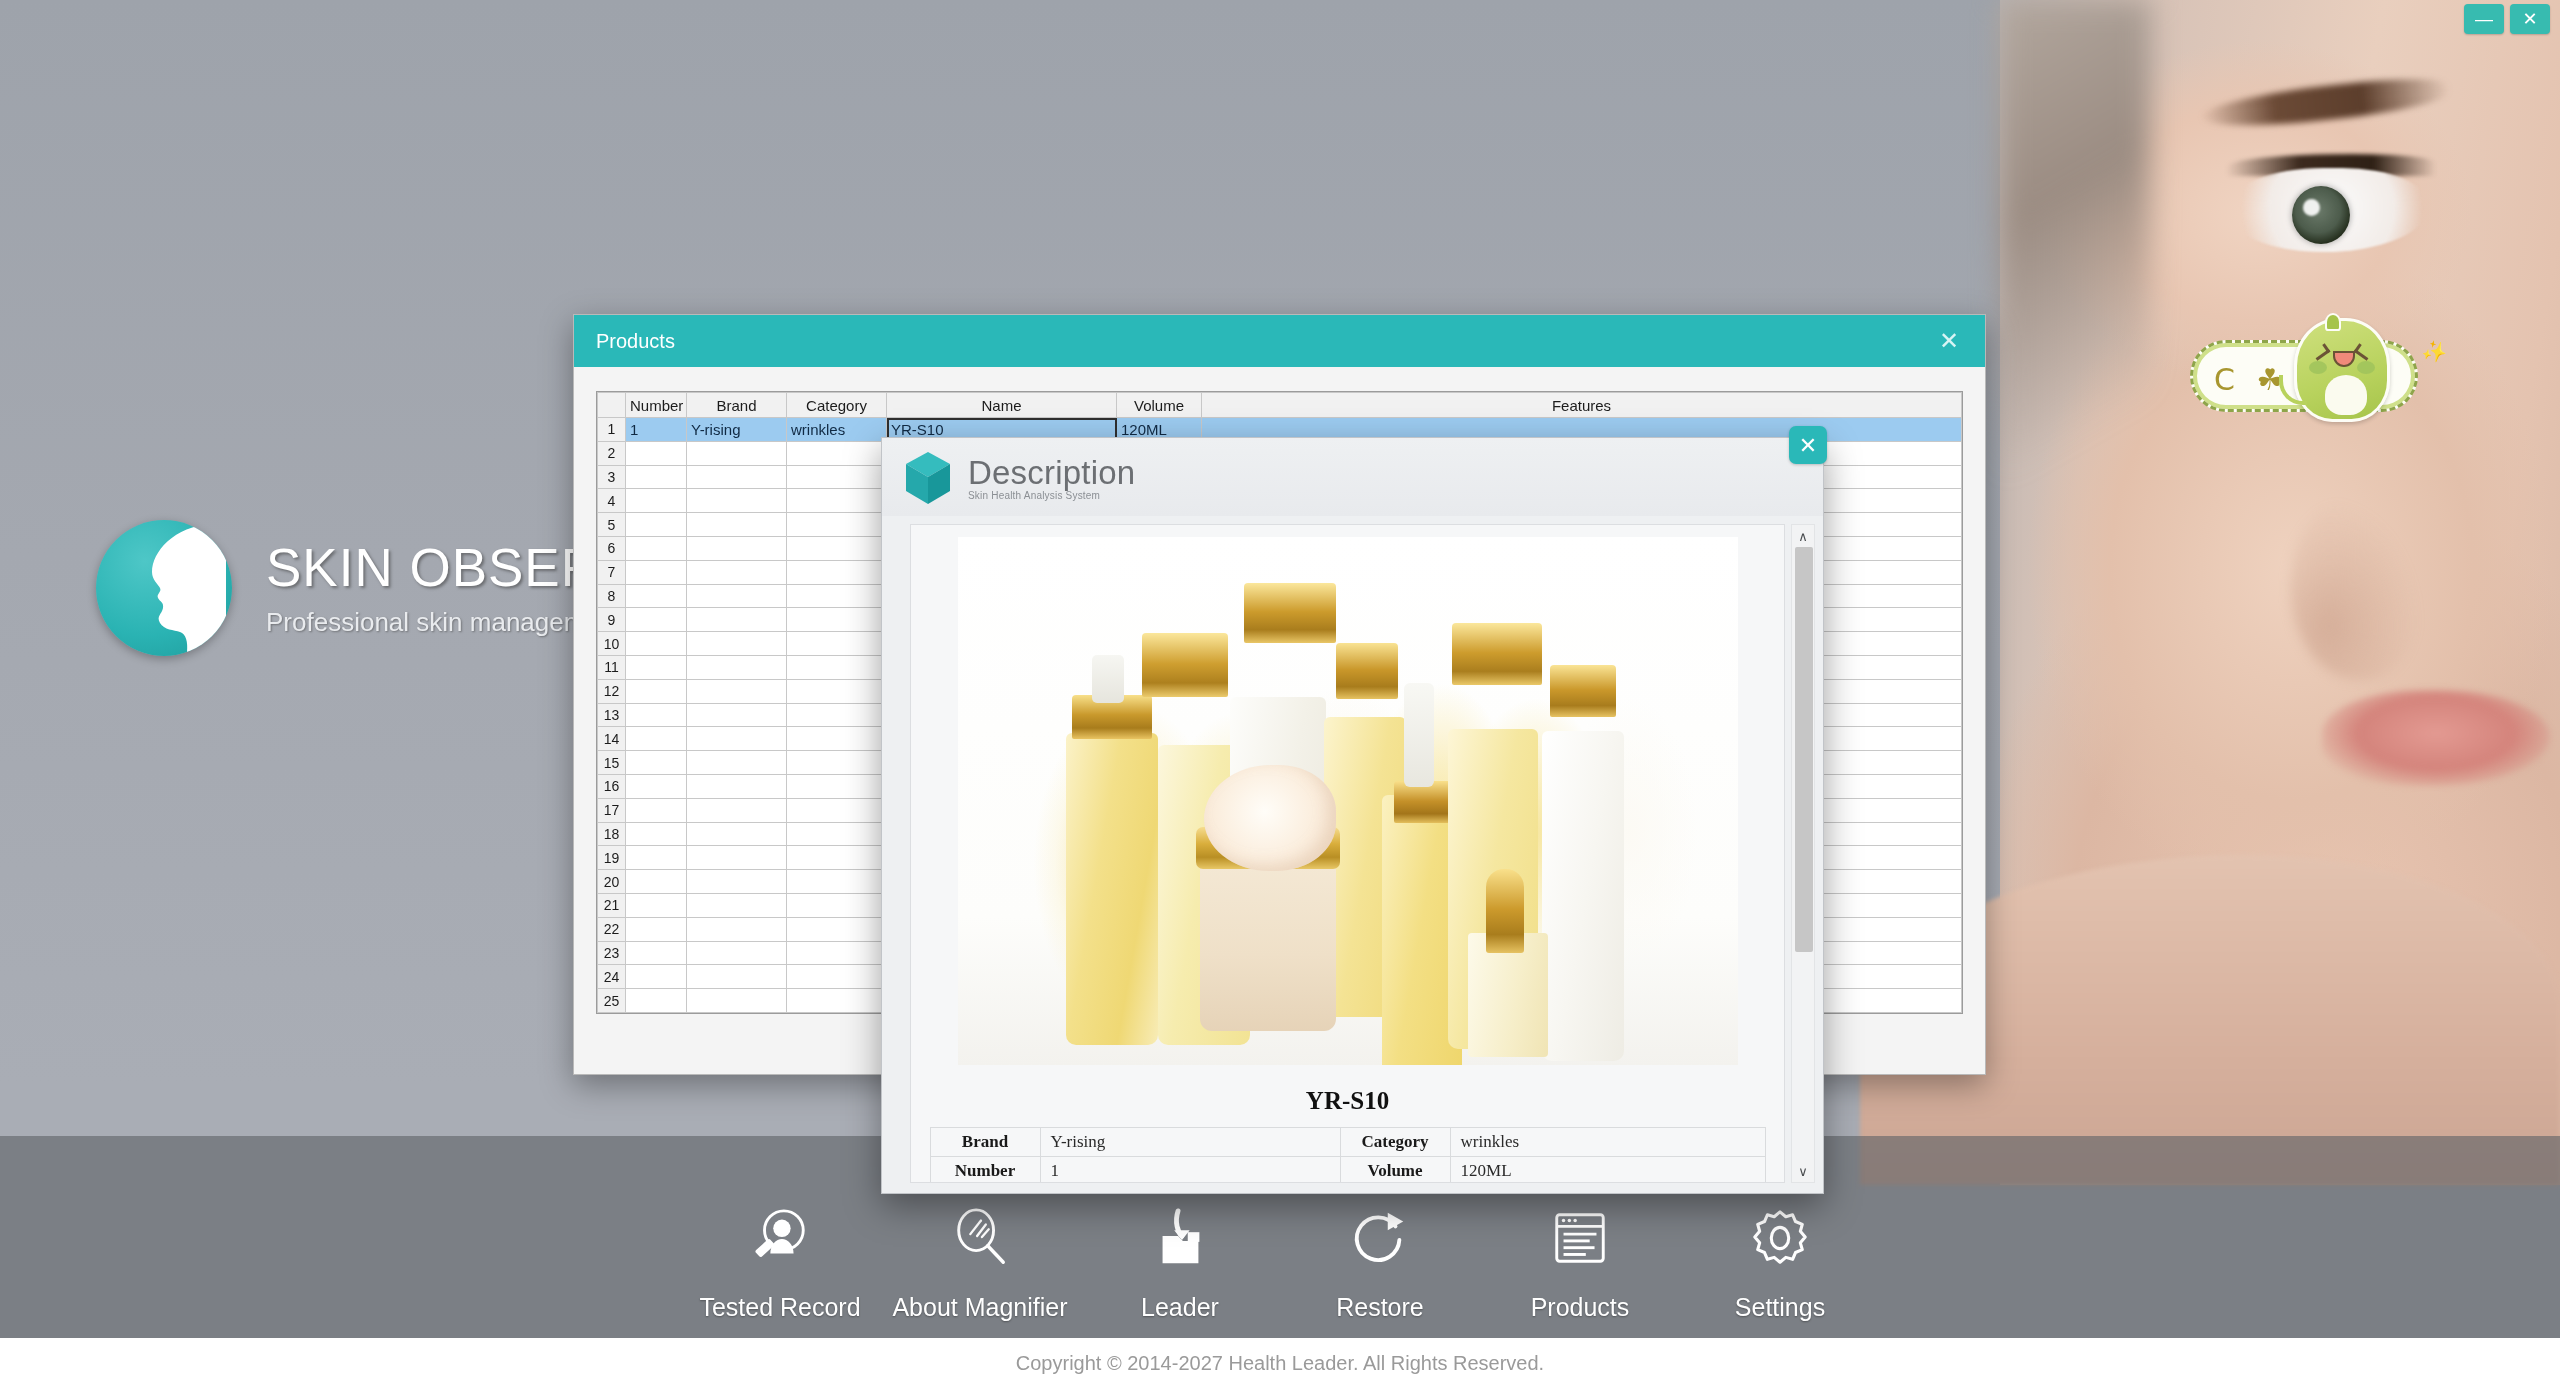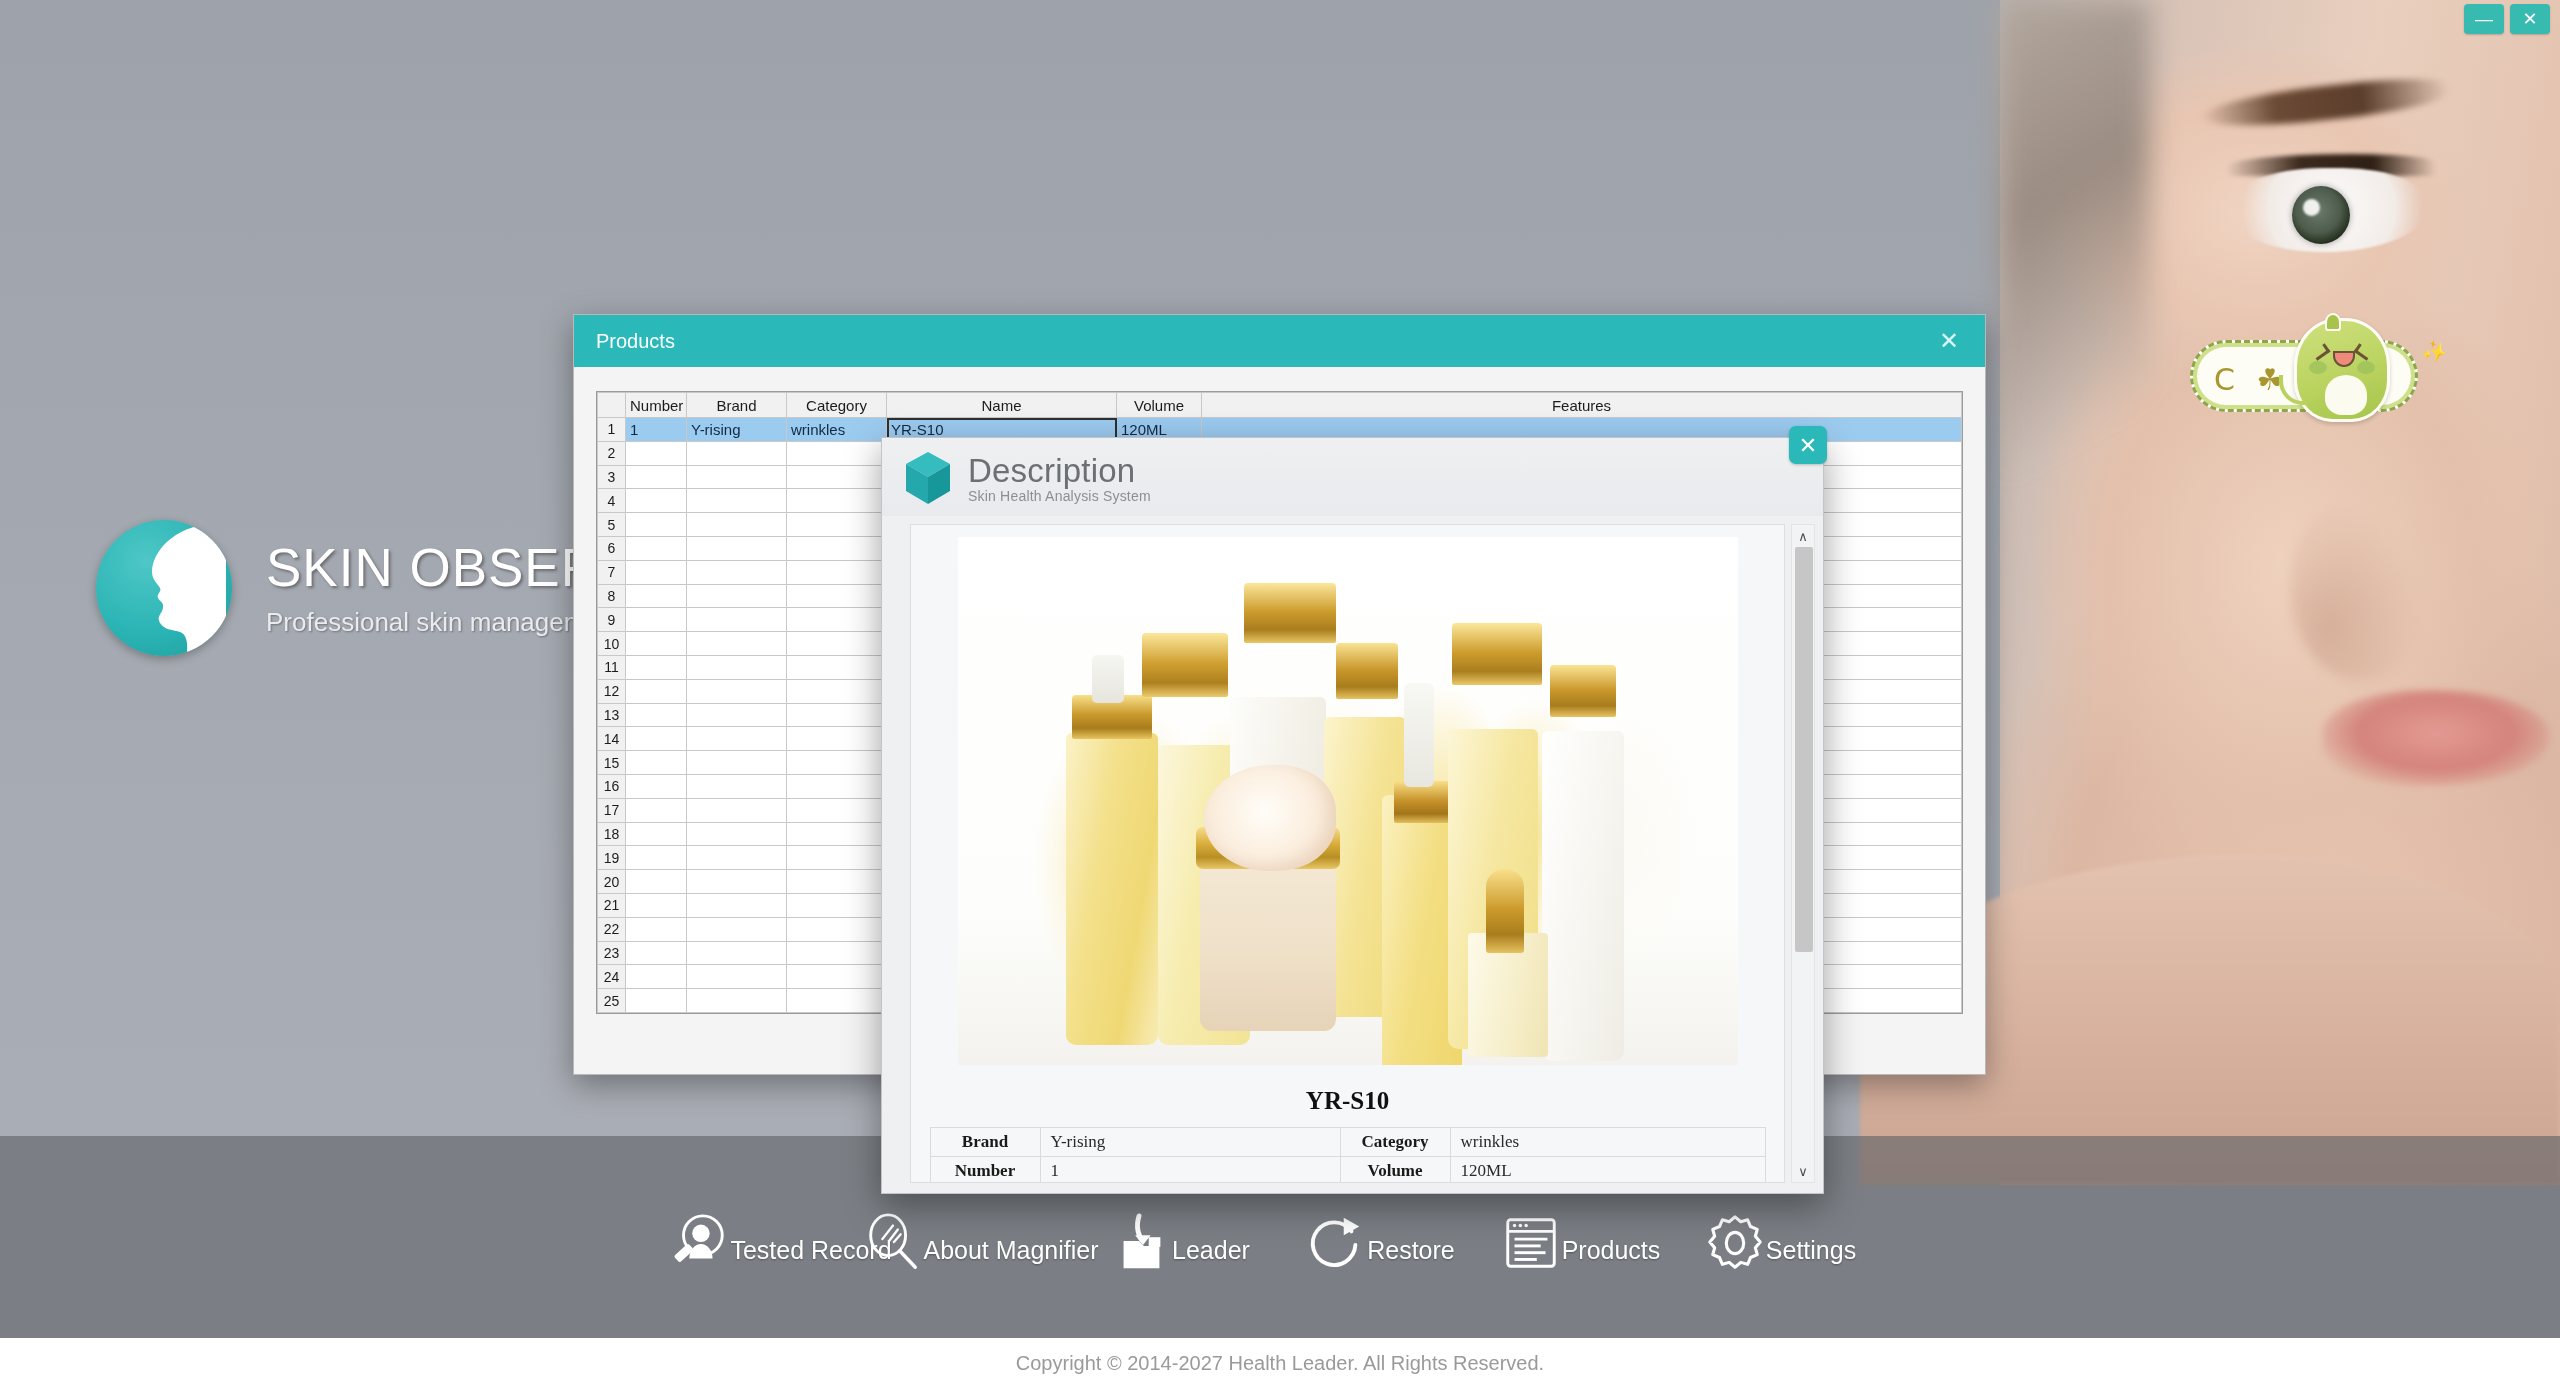--- a/index.html
+++ b/index.html
@@ -275,21 +275,21 @@
     padding: 2px 0 0 22px;
     position: relative;
   }
   .desc-logo { width: 48px; height: 54px; flex: 0 0 auto; }
   .desc-heading { line-height: 1; }
   .desc-heading-main {
     font-size: 33px; color: #6c6f73; font-weight: 400; letter-spacing: .2px;
   }
   .desc-heading-sub {
     margin-top: 2px;
-    font-size: 14px; color: #8b8f94; letter-spacing: .2px;
+    font-size: 10px; color: #8b8f94; letter-spacing: .2px;
   }
   .desc-close {
     position: absolute; top: -12px; right: -4px;
     width: 38px; height: 38px;
     background: #2ab8b8; border-radius: 7px;
     color: #fff; font-size: 22px; font-weight: 700;
     display: flex; align-items: center; justify-content: center;
     cursor: pointer; box-shadow: 0 1px 3px rgba(0,0,0,0.22);
     font-family: "DejaVu Sans", sans-serif;
   }
@@ -367,21 +367,21 @@
   .toolbar-band {
     position: absolute; left: 0; bottom: 50px;
     width: 2560px; height: 202px;
     background: rgba(96,99,104,0.62);
     z-index: 10;
     display: flex; align-items: center; justify-content: center;
     gap: 0;
   }
   .tb-item {
     width: 200px; height: 170px;
-    display: flex; align-items: center; justify-content: center;
+    display: flex; flex-direction: column; align-items: center; justify-content: flex-end;
     cursor: pointer; padding-top: 12px;
   }
   .tb-icon { height: 82px; display: flex; align-items: center; justify-content: center; }
   .tb-label {
     margin-top: 14px; color: #ffffff; font-size: 25px; font-weight: 400;
     text-shadow: 0 1px 2px rgba(0,0,0,0.35);
     white-space: nowrap;
   }
 
   

